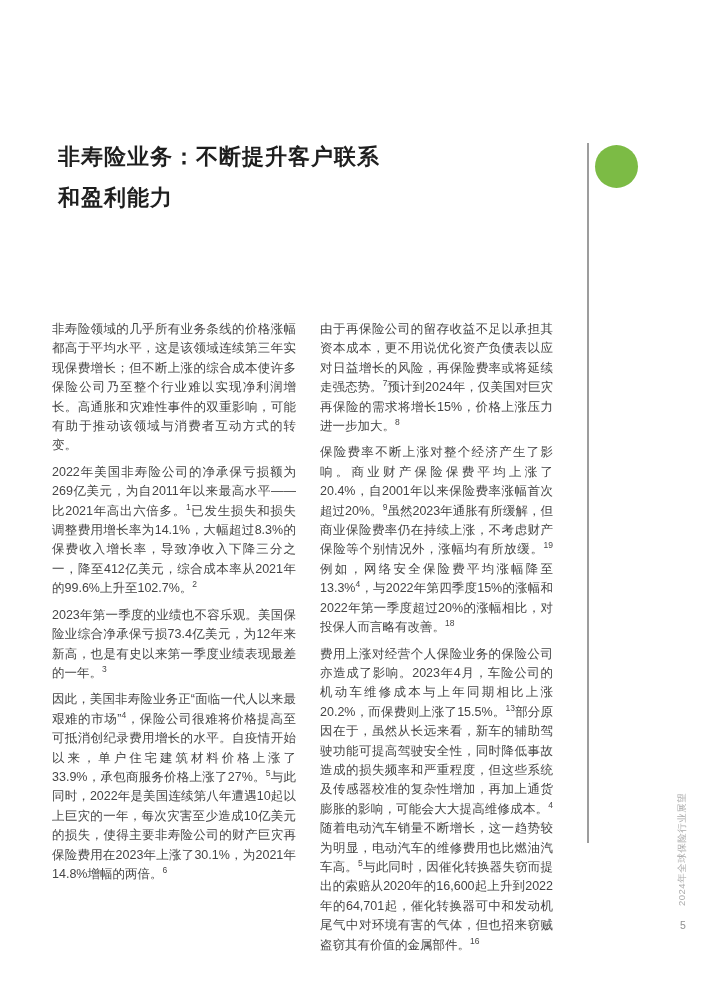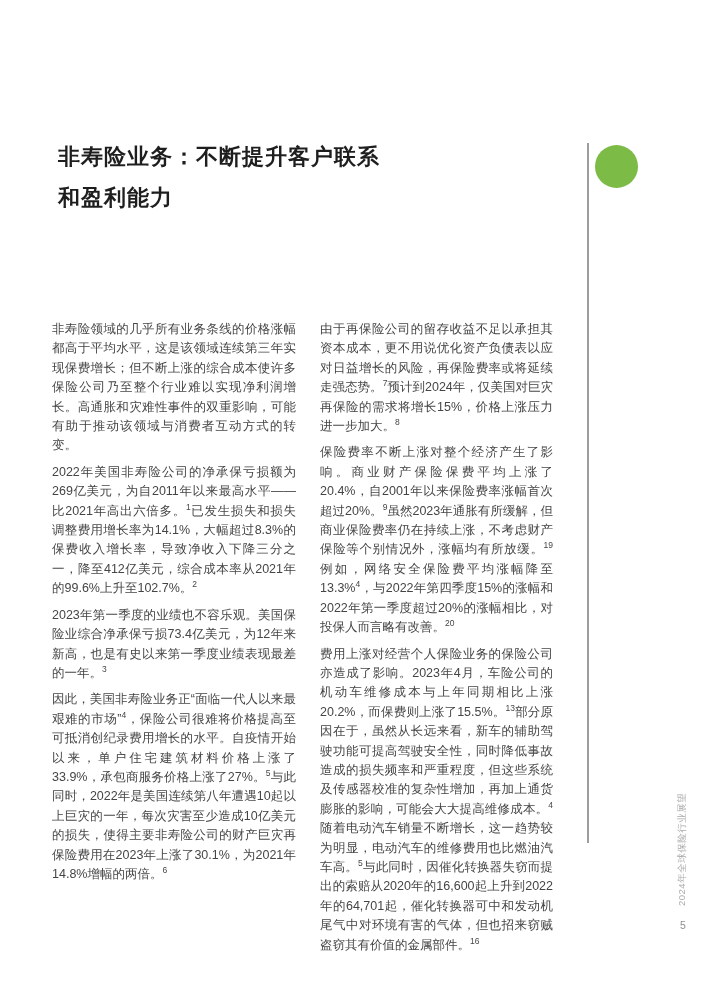--- a/index.html
+++ b/index.html
@@ -98,21 +98,21 @@
 
   <main class="columns">
     <section class="col col-left">
         <p>非寿险领域的几乎所有业务条线的价格涨幅都高于平均水平，这是该领域连续第三年实现保费增长；但不断上涨的综合成本使许多保险公司乃至整个行业难以实现净利润增长。高通胀和灾难性事件的双重影响，可能有助于推动该领域与消费者互动方式的转变。</p>
         <p>2022年美国非寿险公司的净承保亏损额为269亿美元，为自2011年以来最高水平——比2021年高出六倍多。<sup>1</sup>已发生损失和损失调整费用增长率为14.1%，大幅超过8.3%的保费收入增长率，导致净收入下降三分之一，降至412亿美元，综合成本率从2021年的99.6%上升至102.7%。<sup>2</sup></p>
         <p>2023年第一季度的业绩也不容乐观。美国保险业综合净承保亏损73.4亿美元，为12年来新高，也是有史以来第一季度业绩表现最差的一年。<sup>3</sup></p>
         <p>因此，美国非寿险业务正“面临一代人以来最艰难的市场”<sup>4</sup>，保险公司很难将价格提高至可抵消创纪录费用增长的水平。自疫情开始以来，单户住宅建筑材料价格上涨了33.9%，承包商服务价格上涨了27%。<sup>5</sup>与此同时，2022年是美国连续第八年遭遇10起以上巨灾的一年，每次灾害至少造成10亿美元的损失，使得主要非寿险公司的财产巨灾再保险费用在2023年上涨了30.1%，为2021年14.8%增幅的两倍。<sup>6</sup></p>
       </section>
     <section class="col col-right">
         <p>由于再保险公司的留存收益不足以承担其资本成本，更不用说优化资产负债表以应对日益增长的风险，再保险费率或将延续走强态势。<sup>7</sup>预计到2024年，仅美国对巨灾再保险的需求将增长15%，价格上涨压力进一步加大。<sup>8</sup></p>
-        <p>保险费率不断上涨对整个经济产生了影响。商业财产保险保费平均上涨了20.4%，自2001年以来保险费率涨幅首次超过20%。<sup>9</sup>虽然2023年通胀有所缓解，但商业保险费率仍在持续上涨，不考虑财产保险等个别情况外，涨幅均有所放缓。<sup>19</sup>例如，网络安全保险费平均涨幅降至13.3%<sup>4</sup>，与2022年第四季度15%的涨幅和2022年第一季度超过20%的涨幅相比，对投保人而言略有改善。<sup>20</sup></p>
+        <p>保险费率不断上涨对整个经济产生了影响。商业财产保险保费平均上涨了20.4%，自2001年以来保险费率涨幅首次超过20%。<sup>9</sup>虽然2023年通胀有所缓解，但商业保险费率仍在持续上涨，不考虑财产保险等个别情况外，涨幅均有所放缓。<sup>19</sup>例如，网络安全保险费平均涨幅降至13.3%<sup>4</sup>，与2022年第四季度15%的涨幅和2022年第一季度超过20%的涨幅相比，对投保人而言略有改善。<sup>18</sup></p>
         <p>费用上涨对经营个人保险业务的保险公司亦造成了影响。2023年4月，车险公司的机动车维修成本与上年同期相比上涨20.2%，而保费则上涨了15.5%。<sup>13</sup>部分原因在于，虽然从长远来看，新车的辅助驾驶功能可提高驾驶安全性，同时降低事故造成的损失频率和严重程度，但这些系统及传感器校准的复杂性增加，再加上通货膨胀的影响，可能会大大提高维修成本。<sup>4</sup>随着电动汽车销量不断增长，这一趋势较为明显，电动汽车的维修费用也比燃油汽车高。<sup>5</sup>与此同时，因催化转换器失窃而提出的索赔从2020年的16,600起上升到2022年的64,701起，催化转换器可中和发动机尾气中对环境有害的气体，但也招来窃贼盗窃其有价值的金属部件。<sup>16</sup></p>
       </section>
   </main>
 
   <div class="side-label">2024年全球保险行业展望</div>
 
   <div class="page-number">5</div>
 
 </div>
 

